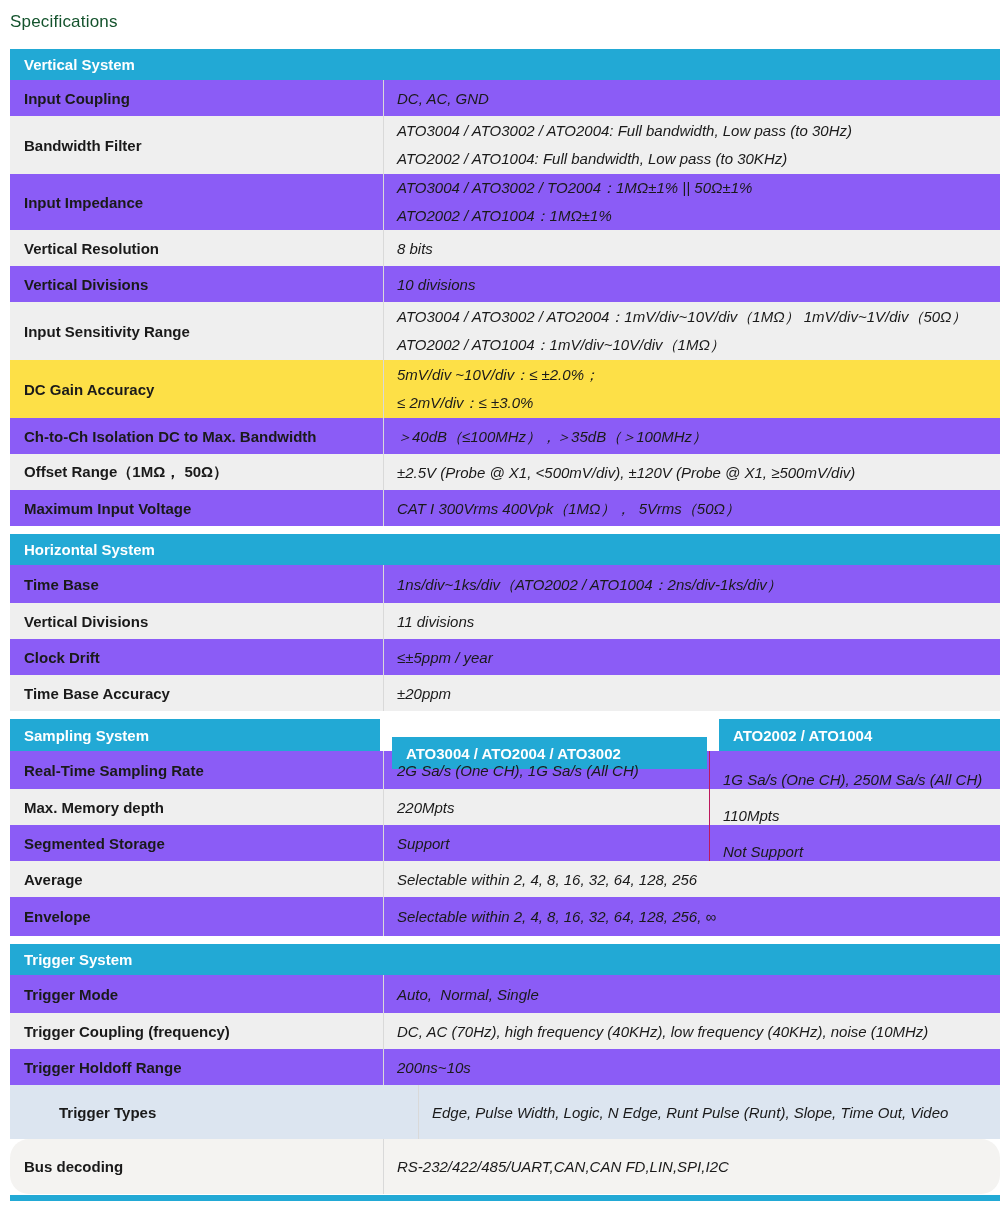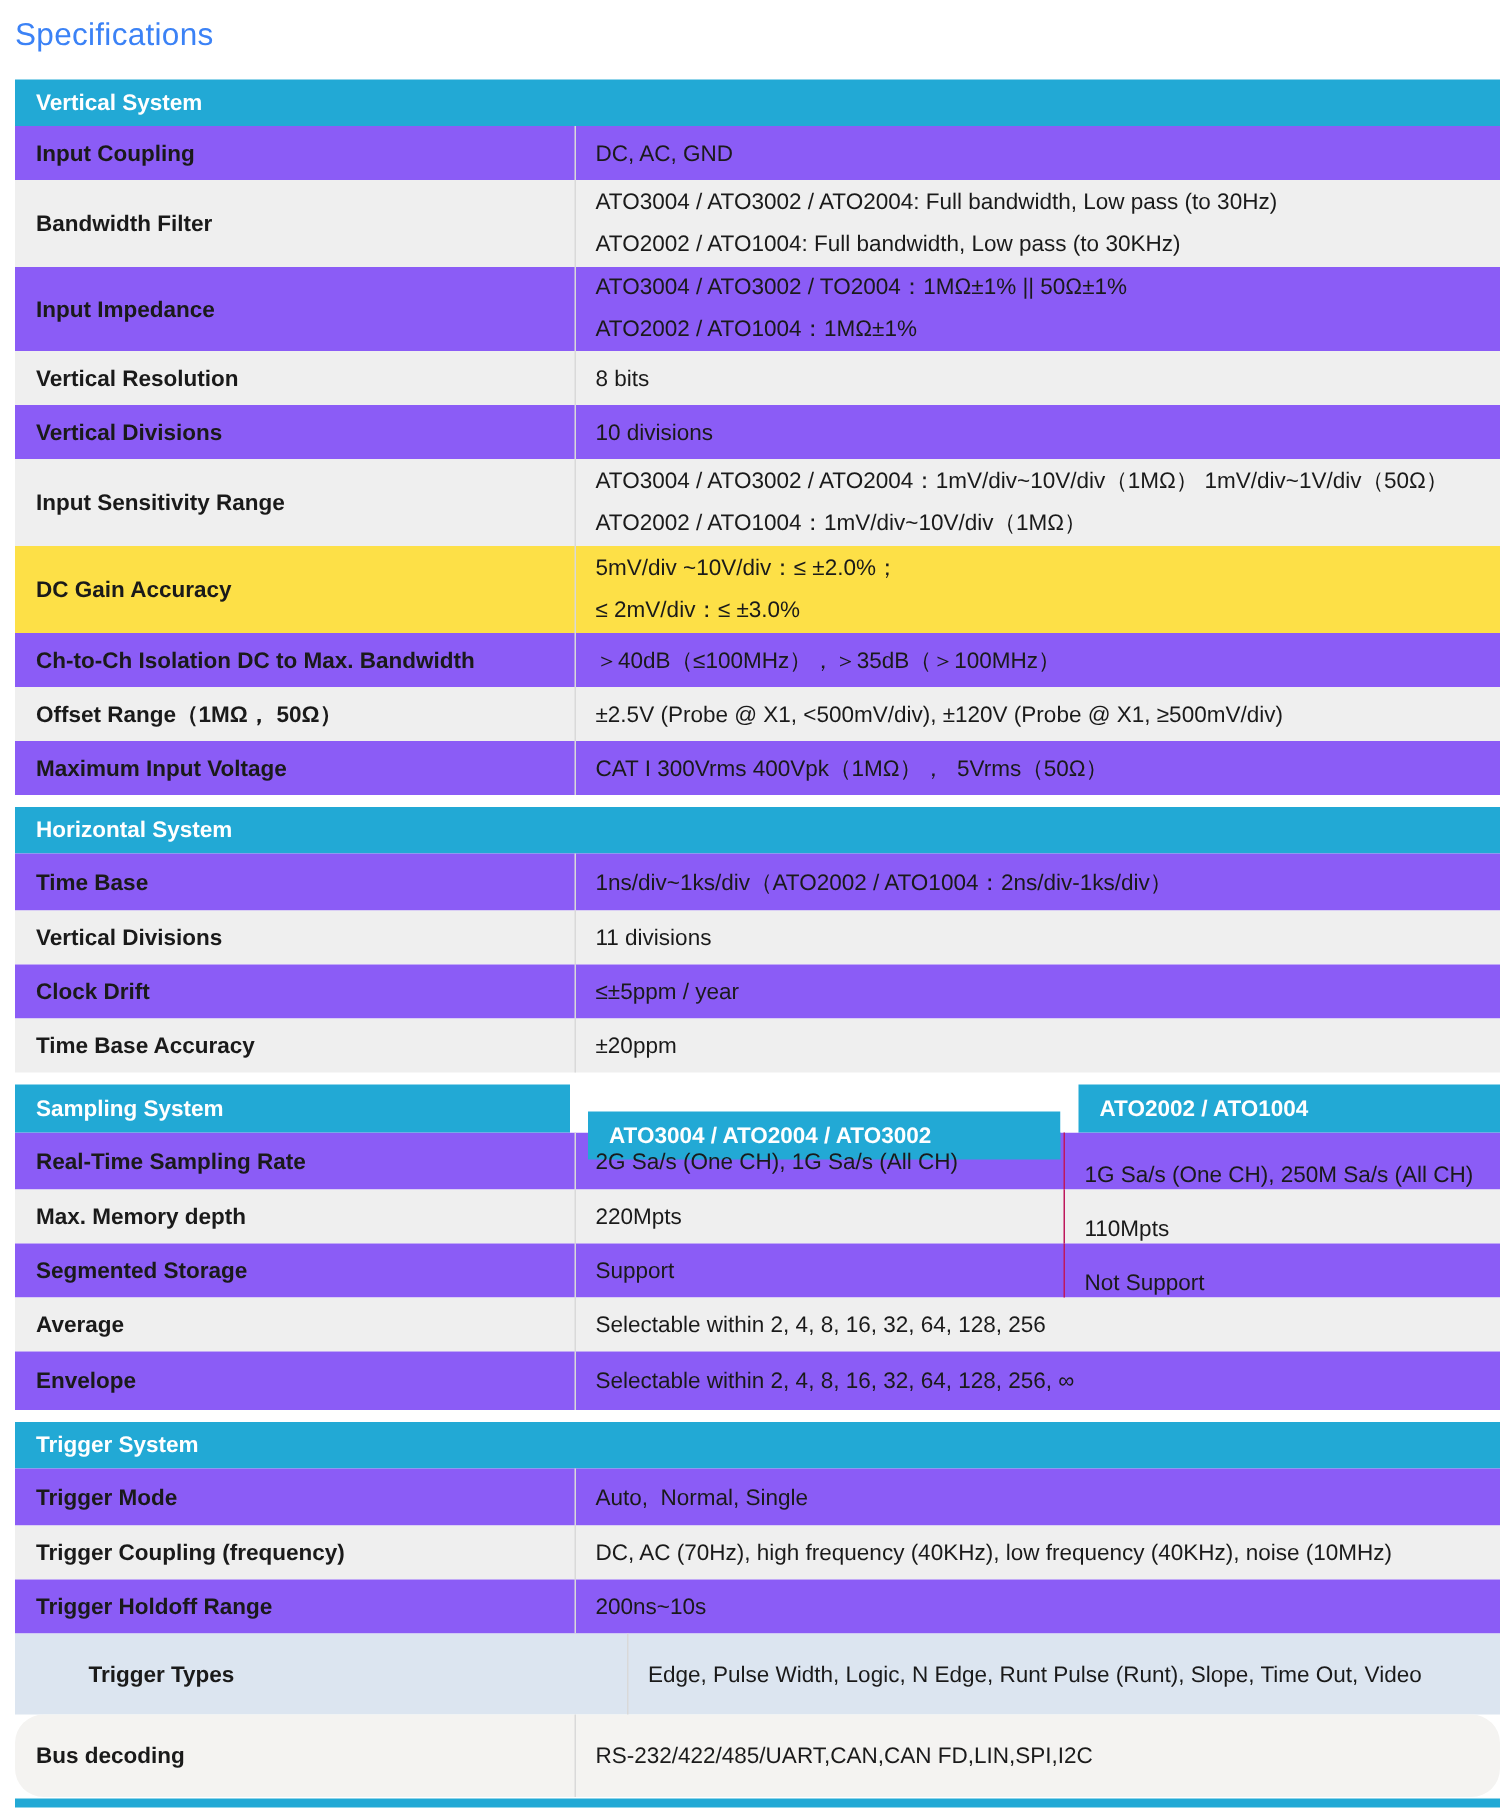--- a/index.html
+++ b/index.html
@@ -6,22 +6,22 @@
   html, body { background: #ffffff; }
   body {
     width: 1000px;
     height: 1209px;
     overflow: hidden;
     font-family: "Liberation Sans", "DejaVu Sans", sans-serif;
     color: #1a1a1a;
   }
   .page { padding: 12px 0 0 10px; }
   .page-title {
-    color: #3b82f6;
-    font-size: 21px;
+    color: #14532d;
+    font-size: 17px;
     font-weight: 400;
     margin-bottom: 17px;
     letter-spacing: 0.2px;
   }
   .section { margin-bottom: 8px; }
   .sec-header {
     background: #22a9d5;
     height: 31px;
     display: flex;
     align-items: center;
@@ -69,20 +69,21 @@
     border-right: 1px solid #d9d9d9;
   }
   .val {
     flex: 1;
     display: flex;
     flex-direction: column;
     justify-content: center;
     padding-left: 13px;
     padding-right: 8px;
     font-size: 15px;
+    font-style: italic;
   }
   .val .line { line-height: 28px; white-space: pre-wrap; }
   .val.single .line { line-height: 19px; }
 
   .vcol1 {
     flex: 0 0 326px;
     border-right: 1px solid #be185d;
   }
   .vcol2 { flex: 1; justify-content: flex-end; }
 

